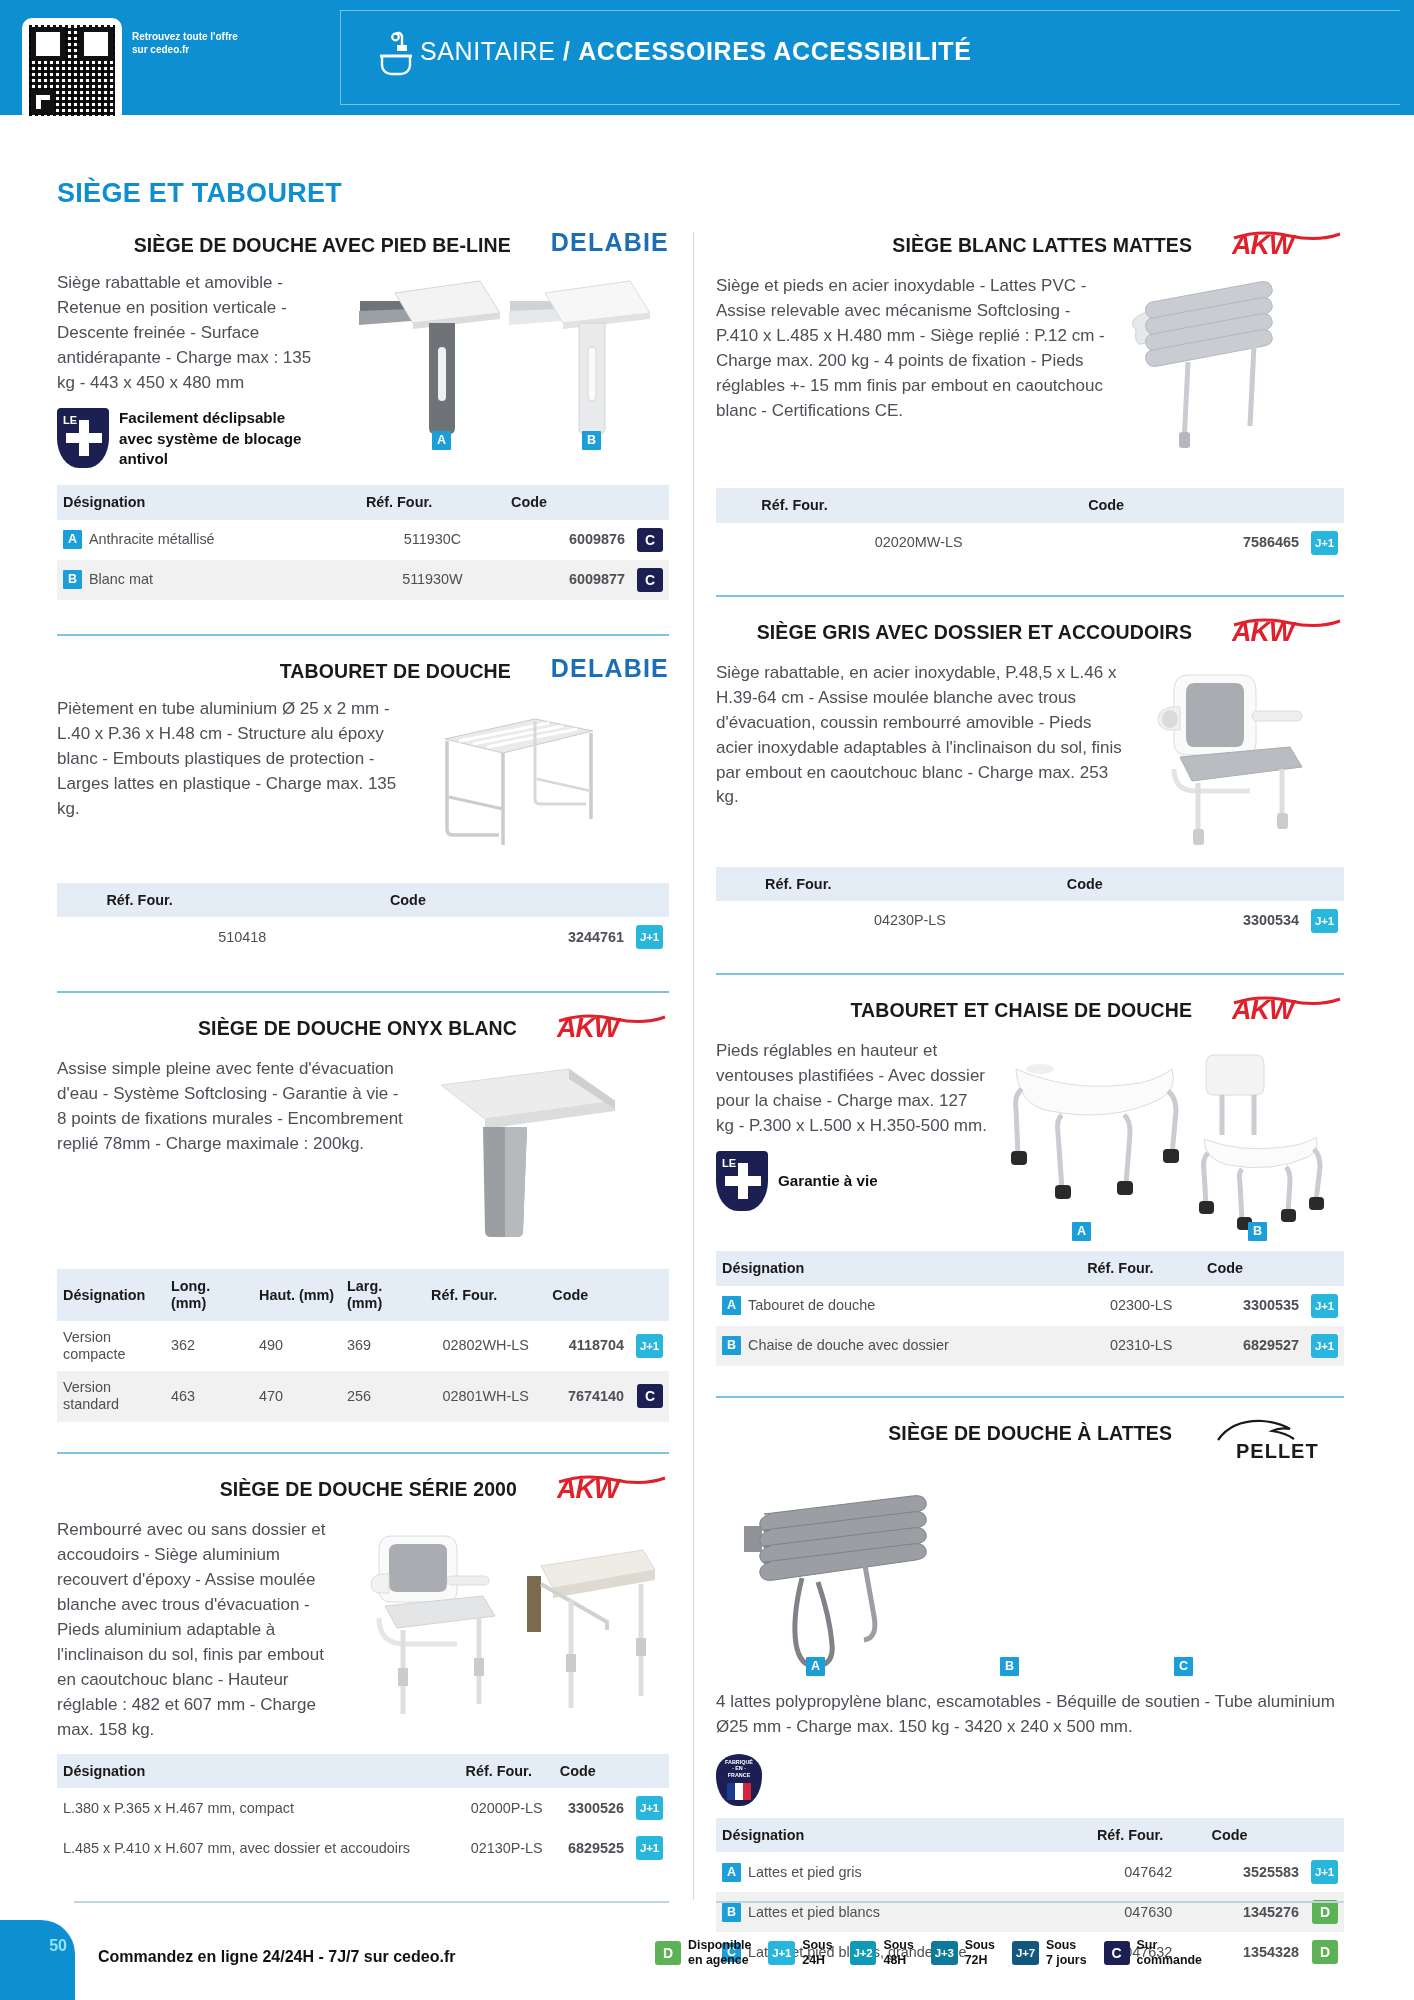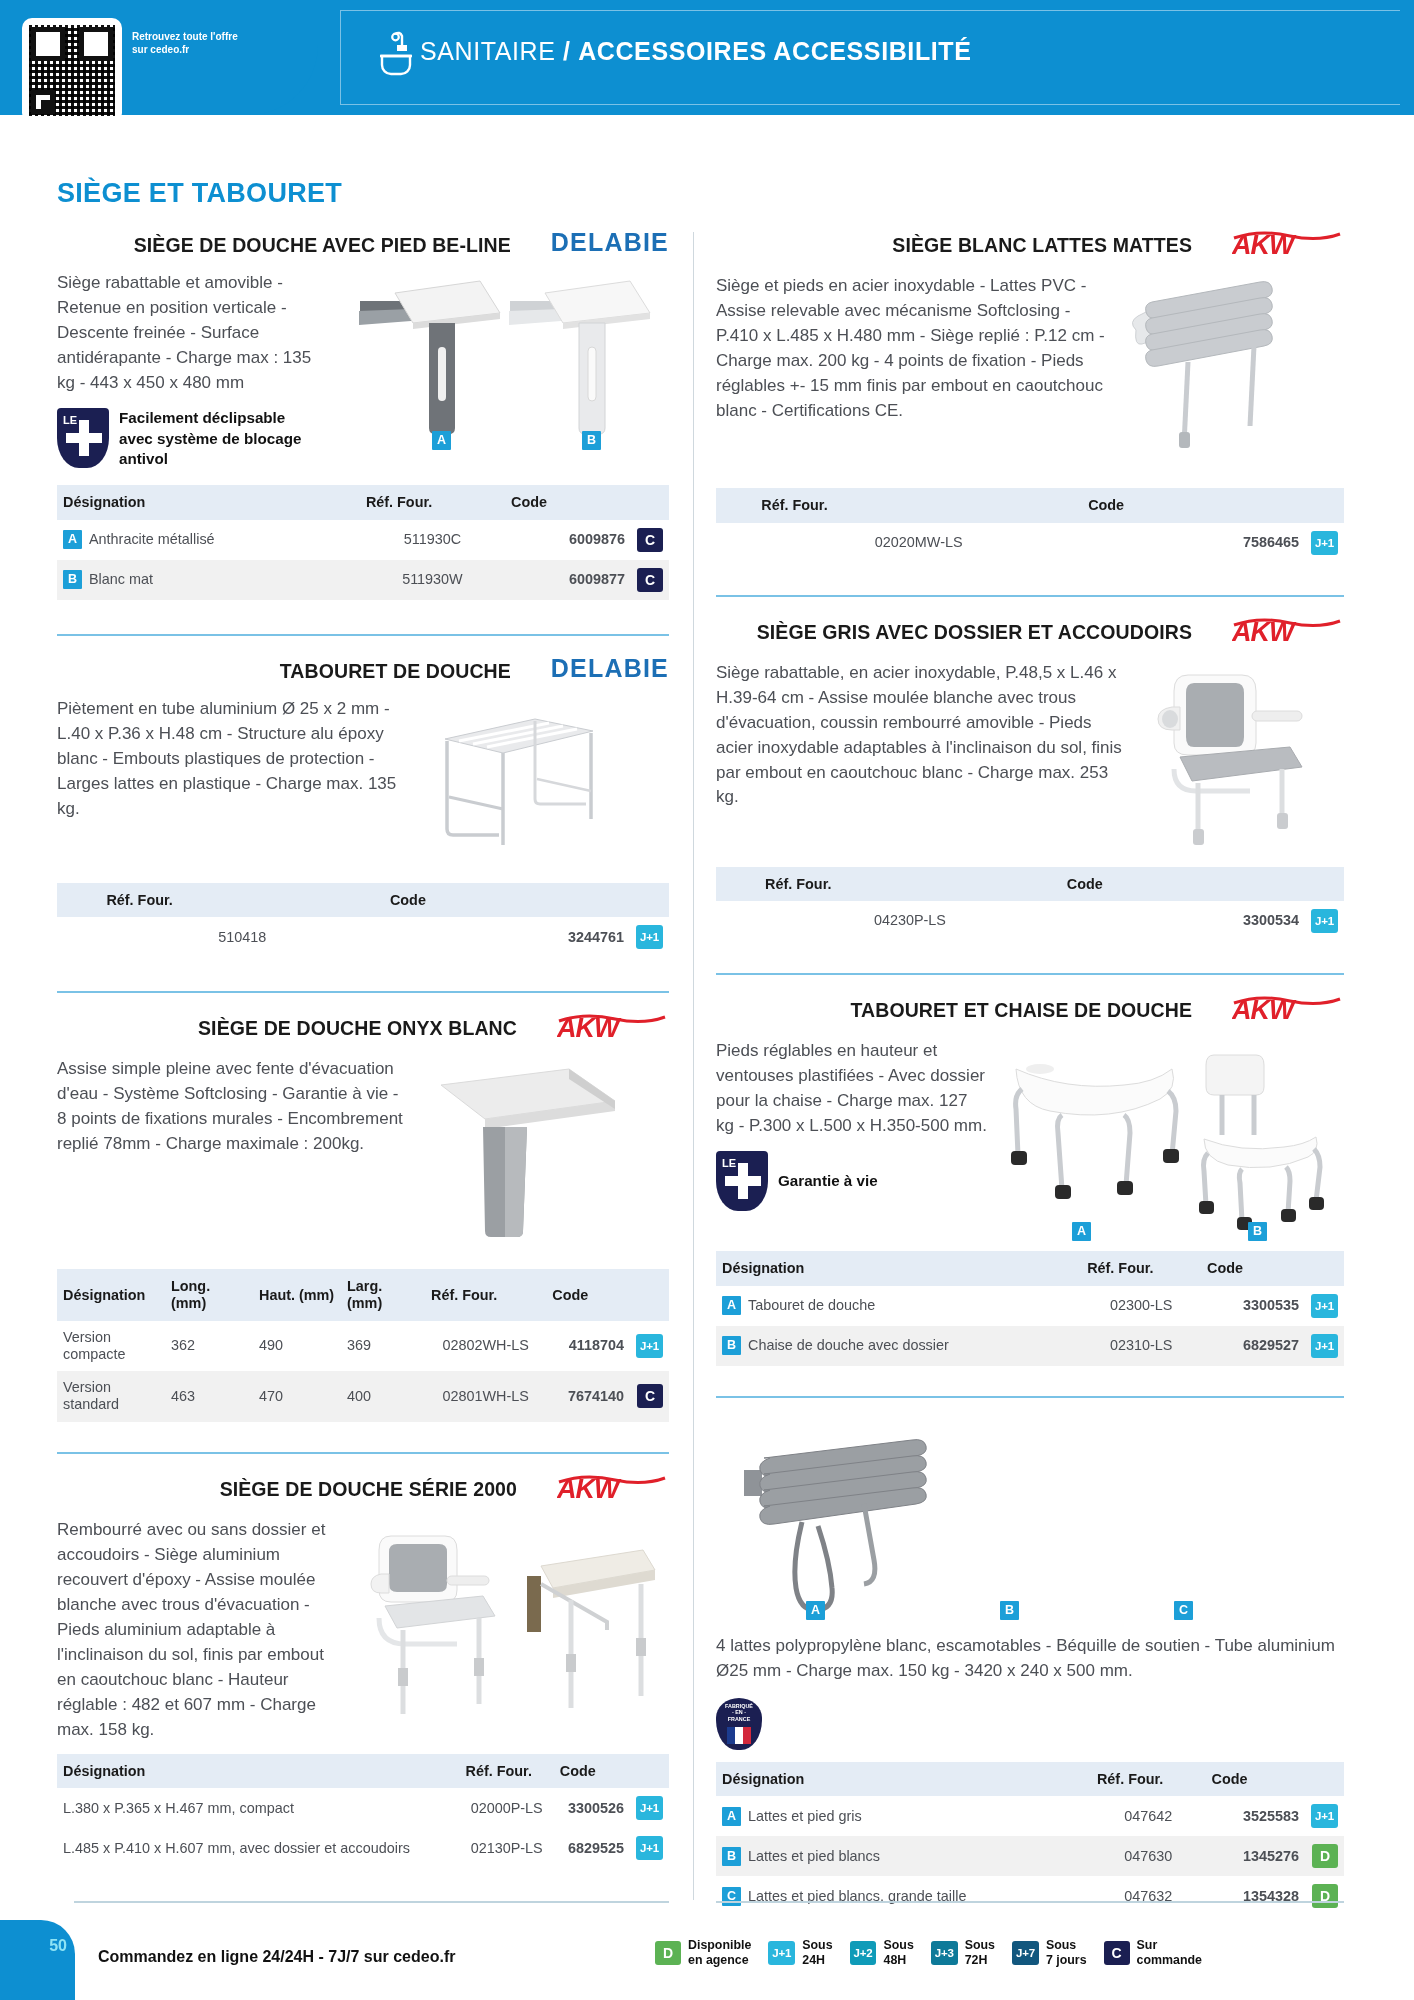--- a/index.html
+++ b/index.html
@@ -396,21 +396,21 @@
             <td class="ref">02802WH-LS</td>
             <td class="code">4118704</td>
             <td class="badge-cell">
               <span class="dbadge b-j1">J+1</span>
             </td>
           </tr>
           <tr class="alt">
             <td>Version standard</td>
             <td>463</td>
             <td>470</td>
-            <td>400</td>
+            <td>256</td>
             <td class="ref">02801WH-LS</td>
             <td class="code">7674140</td>
             <td class="badge-cell">
               <span class="dbadge b-c">C</span>
             </td>
           </tr>
         </tbody>
       </table>
     </div>
 
@@ -692,20 +692,29 @@
             <td class="badge-cell">
               <span class="dbadge b-j1">J+1</span>
             </td>
           </tr>
         </tbody>
       </table>
     </div>
 
     <div class="block" style="margin-top:30px">
       <div class="block-top-rule"></div>
+      <div class="prod-head">
+        <div class="prod-name">SIÈGE DE DOUCHE À LATTES</div>
+        <div class="brand-pellet">
+          <svg viewBox="0 0 132 44" width="132" height="44">
+            <path d="M6 22 q14 -20 44 -19 q16 1 28 8 q-10 -2 -18 2 q14 2 22 8" fill="none" stroke="#1a1a1a" stroke-width="2.2"></path>
+            <text x="24" y="40" font-family="Liberation Sans, sans-serif" font-size="20" font-weight="700" fill="#1a1a1a" letter-spacing="1">PELLET</text>
+          </svg>
+        </div>
+      </div>
 
       <div class="figure" style="width:628px;height:210px;margin-top:12px">
         <svg viewBox="0 0 628 210" width="628" height="210">
 
           <g>
             <path d="M28 52 h18 v26 h-18 z" fill="#8f9398"></path>
             <g fill="#9b9fa3" stroke="#7f8287">
               <path d="M48 40 L196 22 q12 -2 14 6 q2 8 -10 10 L58 58 q-12 2 -14 -6 q-2 -8 10 -12 z"></path>
               <path d="M48 56 L196 38 q12 -2 14 6 q2 8 -10 10 L58 74 q-12 2 -14 -6 q-2 -8 10 -12 z"></path>
               <path d="M48 72 L196 54 q12 -2 14 6 q2 8 -10 10 L58 90 q-12 2 -14 -6 q-2 -8 10 -12 z"></path>

